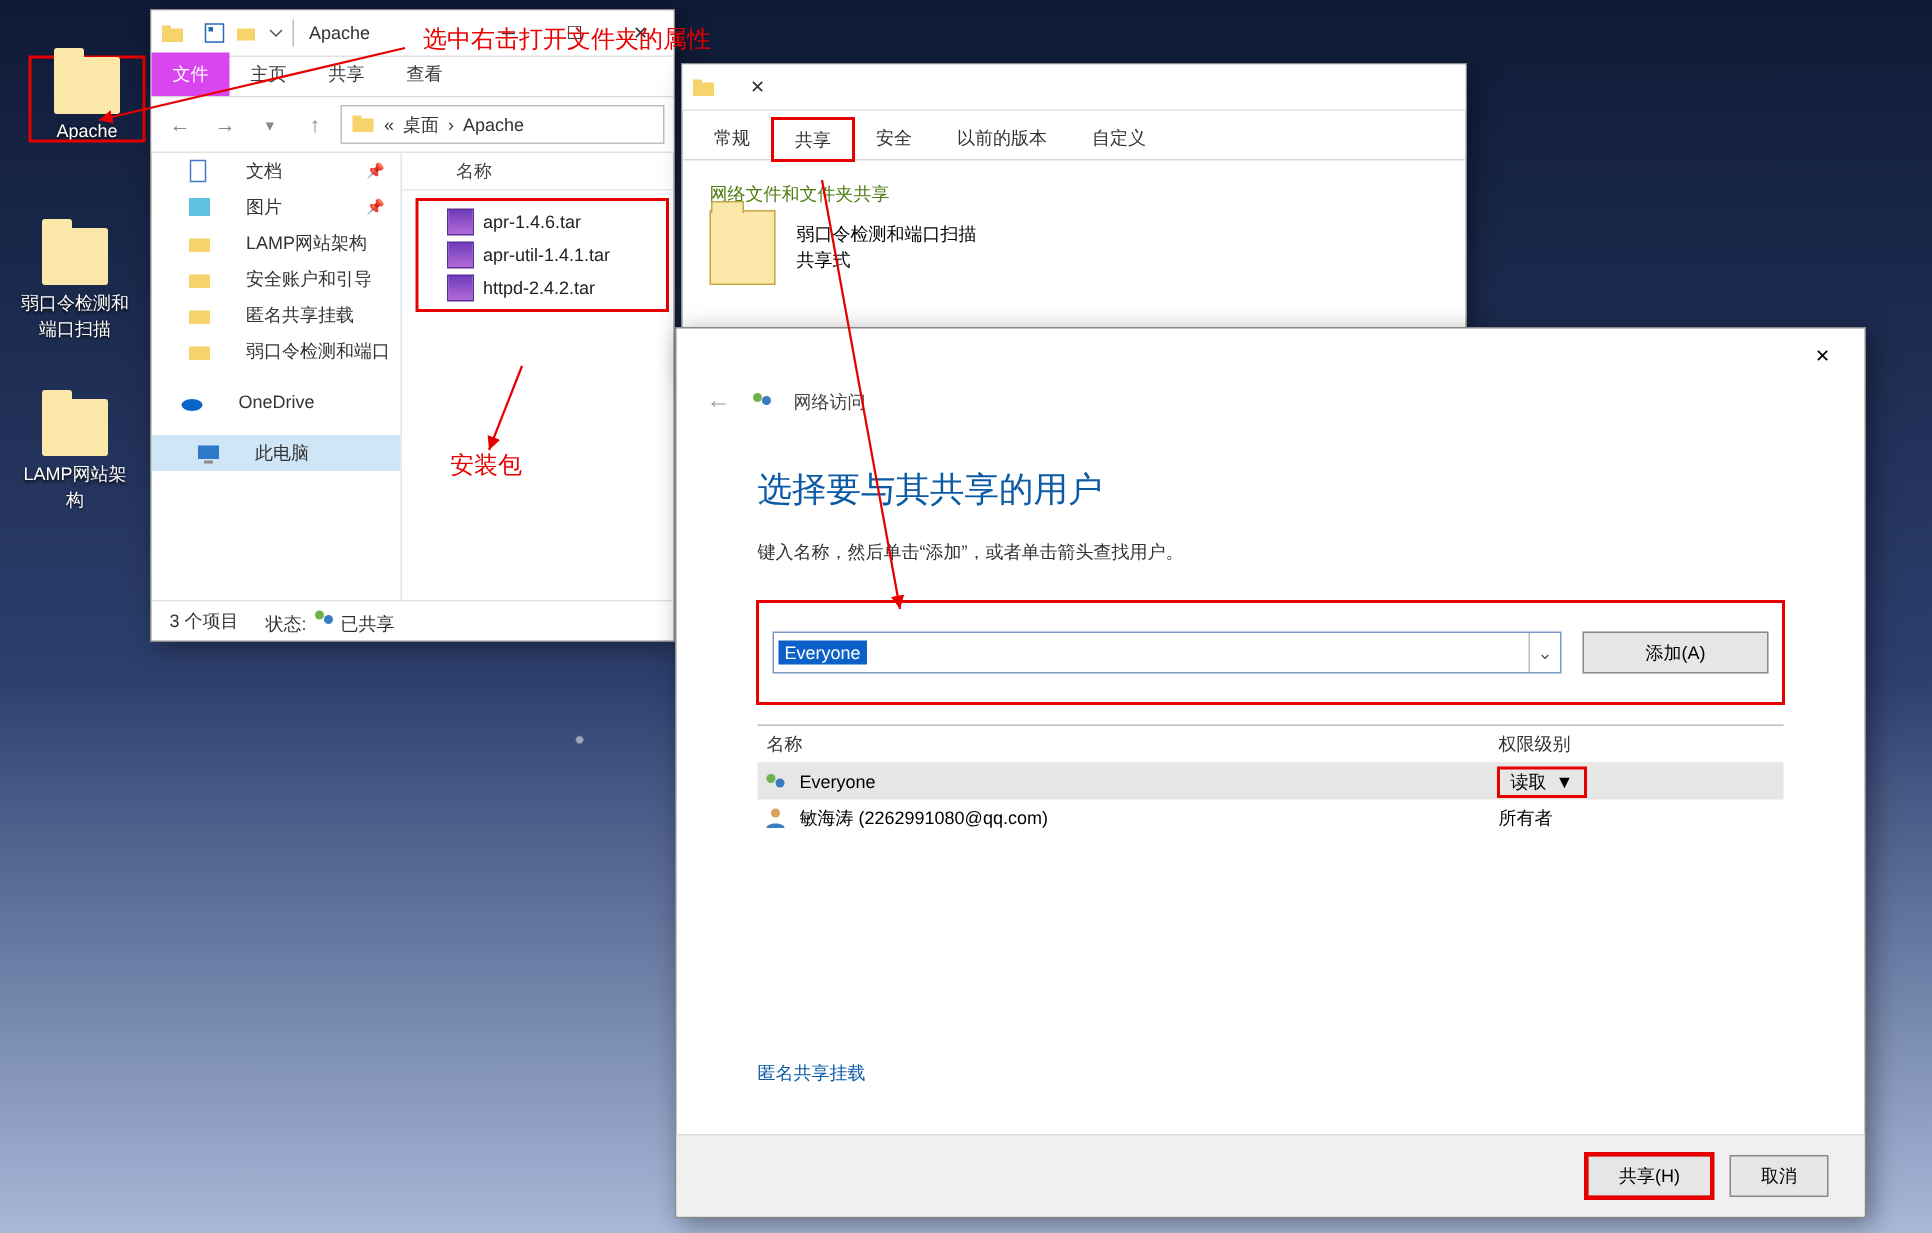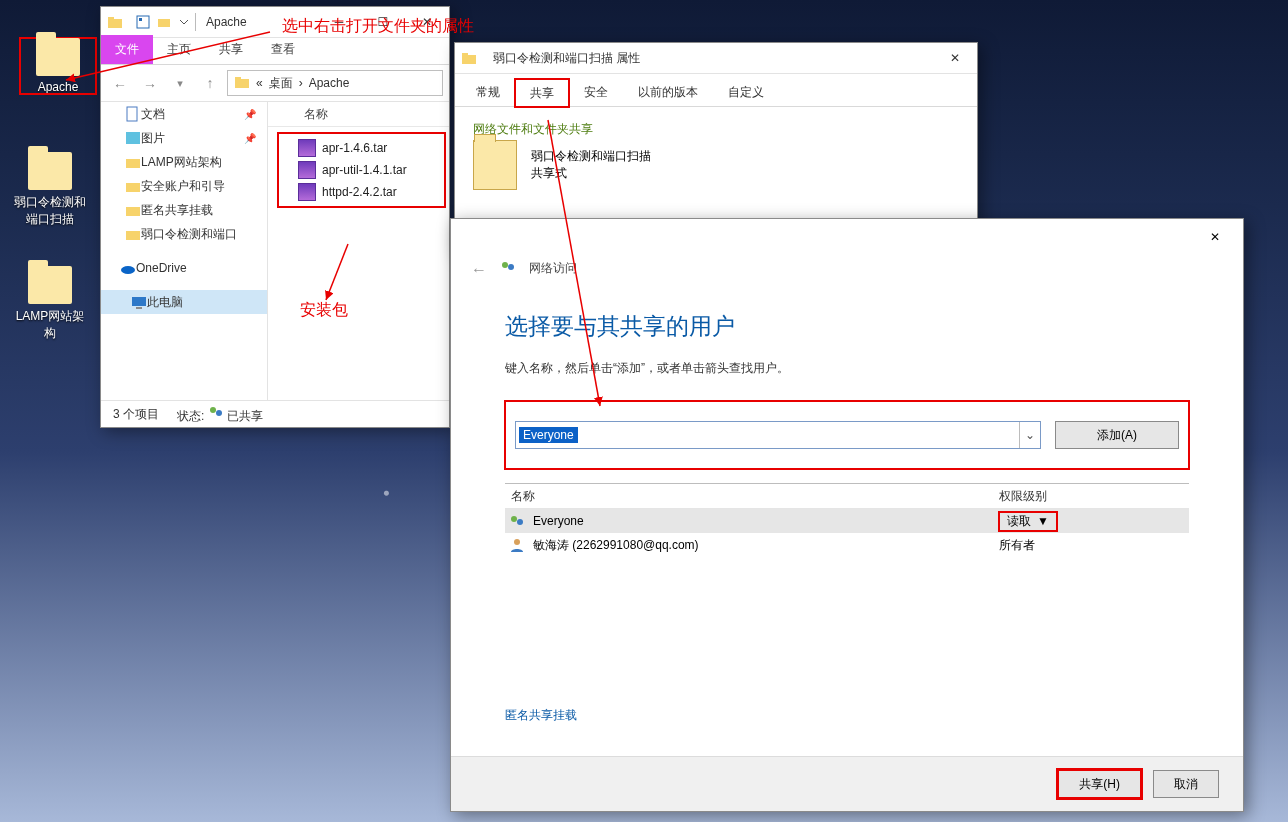--- a/index.html
+++ b/index.html
@@ -27,21 +27,21 @@
   .title-ctrl{display:flex;}
   .title-ctrl div{width:44px;height:30px;display:flex;align-items:center;justify-content:center;}
   .ribbon-tabs{height:26px;display:flex;align-items:end;background:#fff;border-bottom:1px solid #d8d8d8;color:#3b3b3b;}
   .ribbon-tabs .tab{padding:6px 14px;cursor:default;}
   .ribbon-tabs .tab.file{background:#d946ef;color:#fff;}
   .addrbar{height:36px;display:flex;align-items:center;background:#fff;border-bottom:1px solid #e3e3e3;padding:0 6px;gap:4px;}
   .nav-arrow{width:26px;height:26px;display:flex;align-items:center;justify-content:center;color:#888;font-size:14px;}
   .crumb-box{flex:1;height:24px;border:1px solid #bfbfbf;display:flex;align-items:center;padding:0 6px;gap:6px;color:#333;}
   .ex-body{display:flex;height:298px;}
   .sidebar{width:166px;border-right:1px solid #e3e3e3;overflow:hidden;}
-  .side-item{height:24px;display:flex;align-items:center;gap:0;padding-left:24px;color:#333;}
+  .side-item{height:24px;display:flex;align-items:center;gap:23px;padding-left:24px;color:#333;}
   .side-item .ico{width:16px;height:16px;display:inline-block;}
   .side-item.pinned::after{content:"📌";font-size:10px;margin-left:auto;margin-right:10px;color:#6b6b6b;}
   .side-sep{height:10px;}
   .side-item.pc{background:#cfe6f7;}
   .content{flex:1;overflow:auto;}
   .col-hdr{height:24px;border-bottom:1px solid #e8e8e8;padding-left:36px;color:#444;display:flex;align-items:center;}
   .file-row{height:22px;display:flex;align-items:center;gap:6px;padding-left:20px;color:#222;}
   .arc-ico{width:16px;height:16px;background:linear-gradient(#6f3bbb,#b46bd9);border:1px solid #5a2d9a;}
   .statusbar{position:absolute;bottom:0;left:0;right:0;height:26px;border-top:1px solid #e3e3e3;display:flex;align-items:center;gap:18px;padding:0 12px;color:#333;}
   .statusbar .share-ico{width:16px;height:16px;display:inline-block;}
@@ -237,21 +237,20 @@
 </div>
 
 <div id="props" class="window">
   <div class="titlebar">
     <span class="title-ico">
       <svg width="16" height="16">
           <rect x="1" y="5" width="14" height="9" fill="#f7d36b"></rect>
           <rect x="1" y="3" width="6" height="3" fill="#f7d36b"></rect>
         </svg>
     </span>
-    <span class="title-text">弱口令检测和端口扫描 属性</span>
     <div class="title-ctrl">
         <div class="close">✕</div>
       </div>
   </div>
   <div class="tabs-row">
     <div class="ptab">常规</div>
     <div class="ptab active hl">共享</div>
     <div class="ptab">安全</div>
     <div class="ptab">以前的版本</div>
     <div class="ptab">自定义</div>

